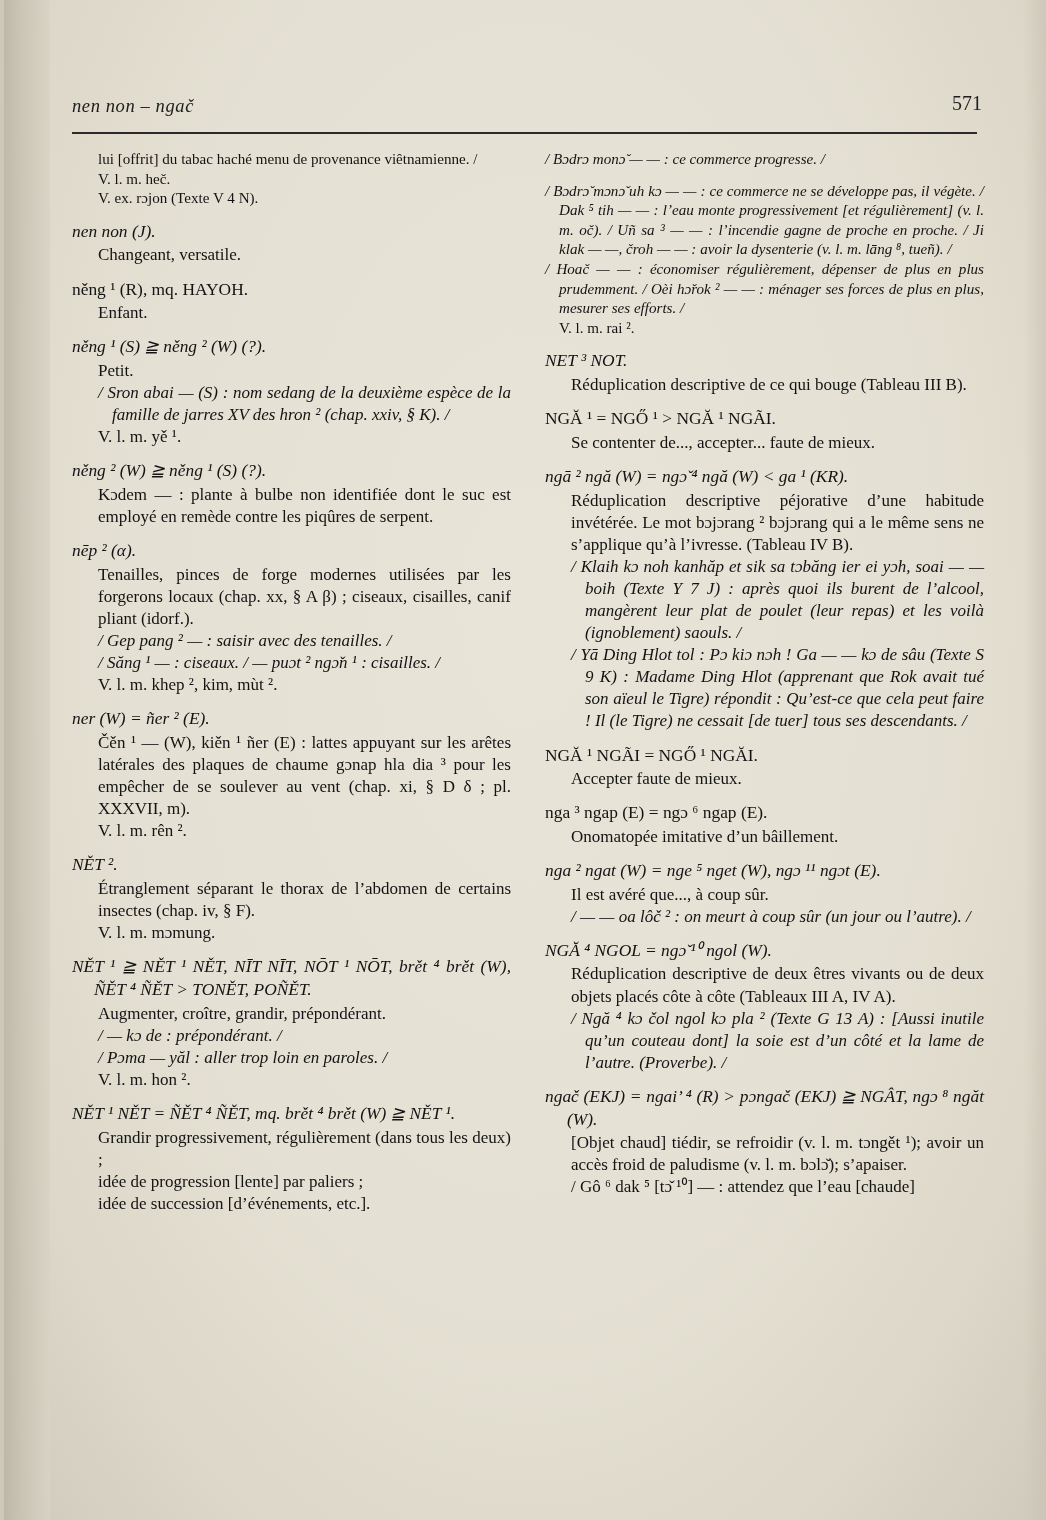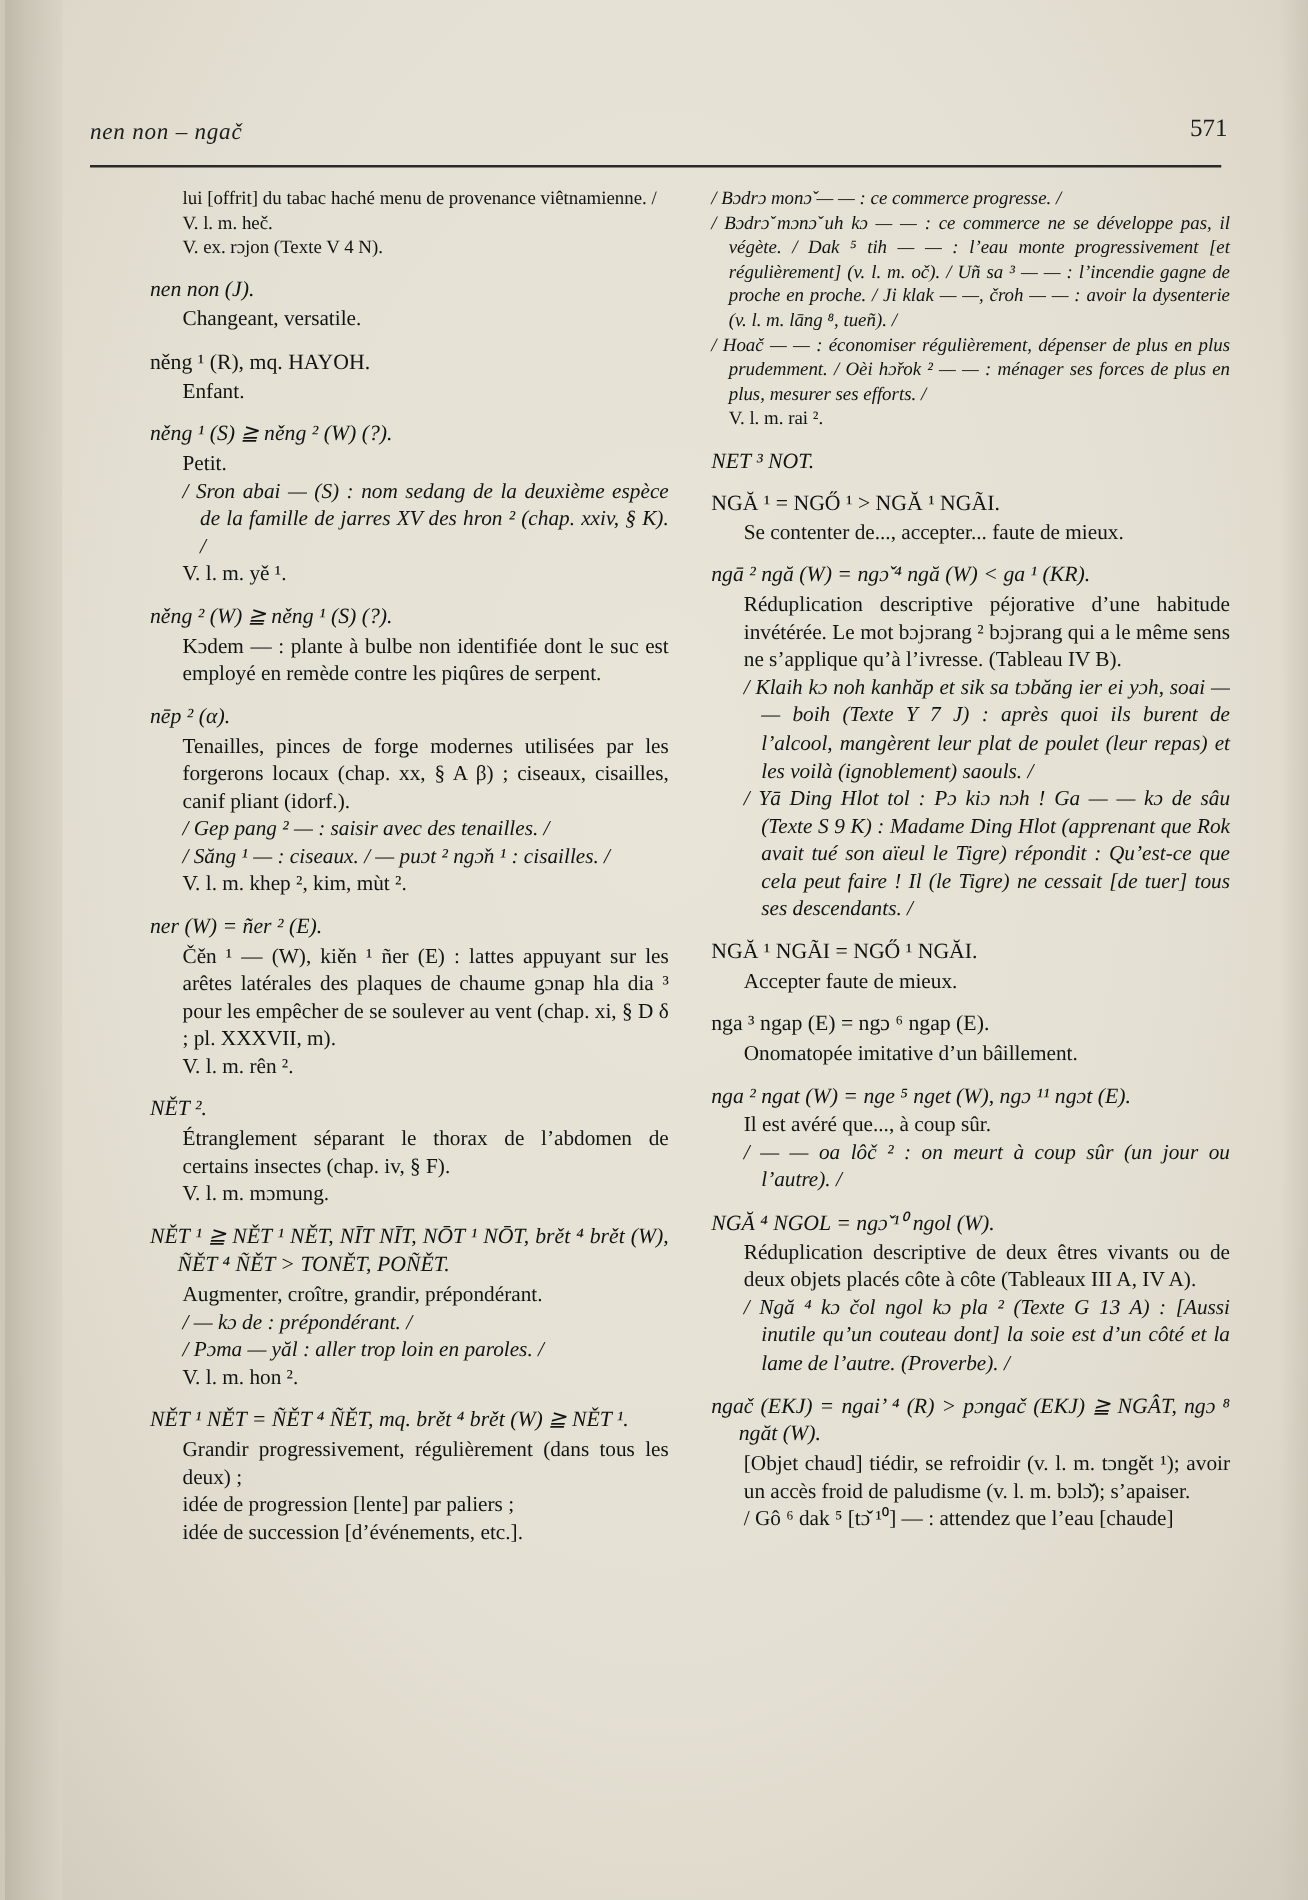--- a/index.html
+++ b/index.html
@@ -80,21 +80,21 @@
     display: flex;
     gap: 34px;
   }
   .col {
     width: 443px;
     font-size: 15.2px;
     line-height: 1.295;
     color: #131313;
     text-align: justify;
   }
-  .col.left { padding-left: 8px; margin-left: 48px; }
+  .col.left { padding-left: 8px; }
   
   .entry { margin-bottom: 11px; }
   .lemma {
     font-size: 17.4px;
     line-height: 1.30;
     margin-bottom: 2px;
     text-indent: -22px;
     padding-left: 22px;
   }
   .body {
@@ -193,27 +193,28 @@
           <div class="body">idée de progression [lente] par paliers ;</div>
           <div class="body">idée de succession [d’événements, etc.].</div>
         </div>
 
       </div>
 
       <div class="col right">
 
         <div class="entry">
           <div class="cont hang i" style="padding-left:14px; text-indent:-14px;">/ Bɔdrɔ monɔ̌ — — : ce commerce progresse. /</div>
-          <div class="cont hang i" style="padding-left:14px; text-indent:-14px;">/ Bɔdrɔ̌ mɔnɔ̌ uh kɔ — — : ce commerce ne se développe pas, il végète. / Dak ⁵ tih — — : l’eau monte progressivement [et régulièrement] (v. l. m. oč). / Uñ sa ³ — — : l’incendie gagne de proche en proche. / Ji klak — —, čroh — — : avoir la dysenterie (v. l. m. lāng ⁸, tueñ). /</div>
+          <div class="cont hang i" style="padding-left:14px; text-indent:-14px;margin-top:12px;">/ Bɔdrɔ̌ mɔnɔ̌ uh kɔ — — : ce commerce ne se développe pas, il végète. / Dak ⁵ tih — — : l’eau monte progressivement [et régulièrement] (v. l. m. oč). / Uñ sa ³ — — : l’incendie gagne de proche en proche. / Ji klak — —, čroh — — : avoir la dysenterie (v. l. m. lāng ⁸, tueñ). /</div>
           <div class="cont hang i" style="padding-left:14px; text-indent:-14px;">/ Hoač — — : économiser régulièrement, dépenser de plus en plus prudemment. / Oèi hɔ̌rok ² — — : ménager ses forces de plus en plus, mesurer ses efforts. /</div>
           <div class="cont" style="padding-left:14px;">V. l. m. rai ².</div>
         </div>
 
         <div class="entry">
           <div class="lemma i">NET ³ NOT.</div>
+          <div class="body">Réduplication descriptive de ce qui bouge (Tableau III B).</div>
         </div>
 
         <div class="entry">
           <div class="lemma">NGĂ ¹ = NGŐ ¹ &gt; NGĂ ¹ NGÃI.</div>
           <div class="body">Se contenter de..., accepter... faute de mieux.</div>
         </div>
 
         <div class="entry">
           <div class="lemma i">ngā ² ngă (W) = ngɔ̌ ⁴ ngă (W) &lt; ga ¹ (KR).</div>
           <div class="body">Réduplication descriptive péjorative d’une habitude invétérée. Le mot bɔjɔrang ² bɔjɔrang qui a le même sens ne s’applique qu’à l’ivresse. (Tableau IV B).</div>

